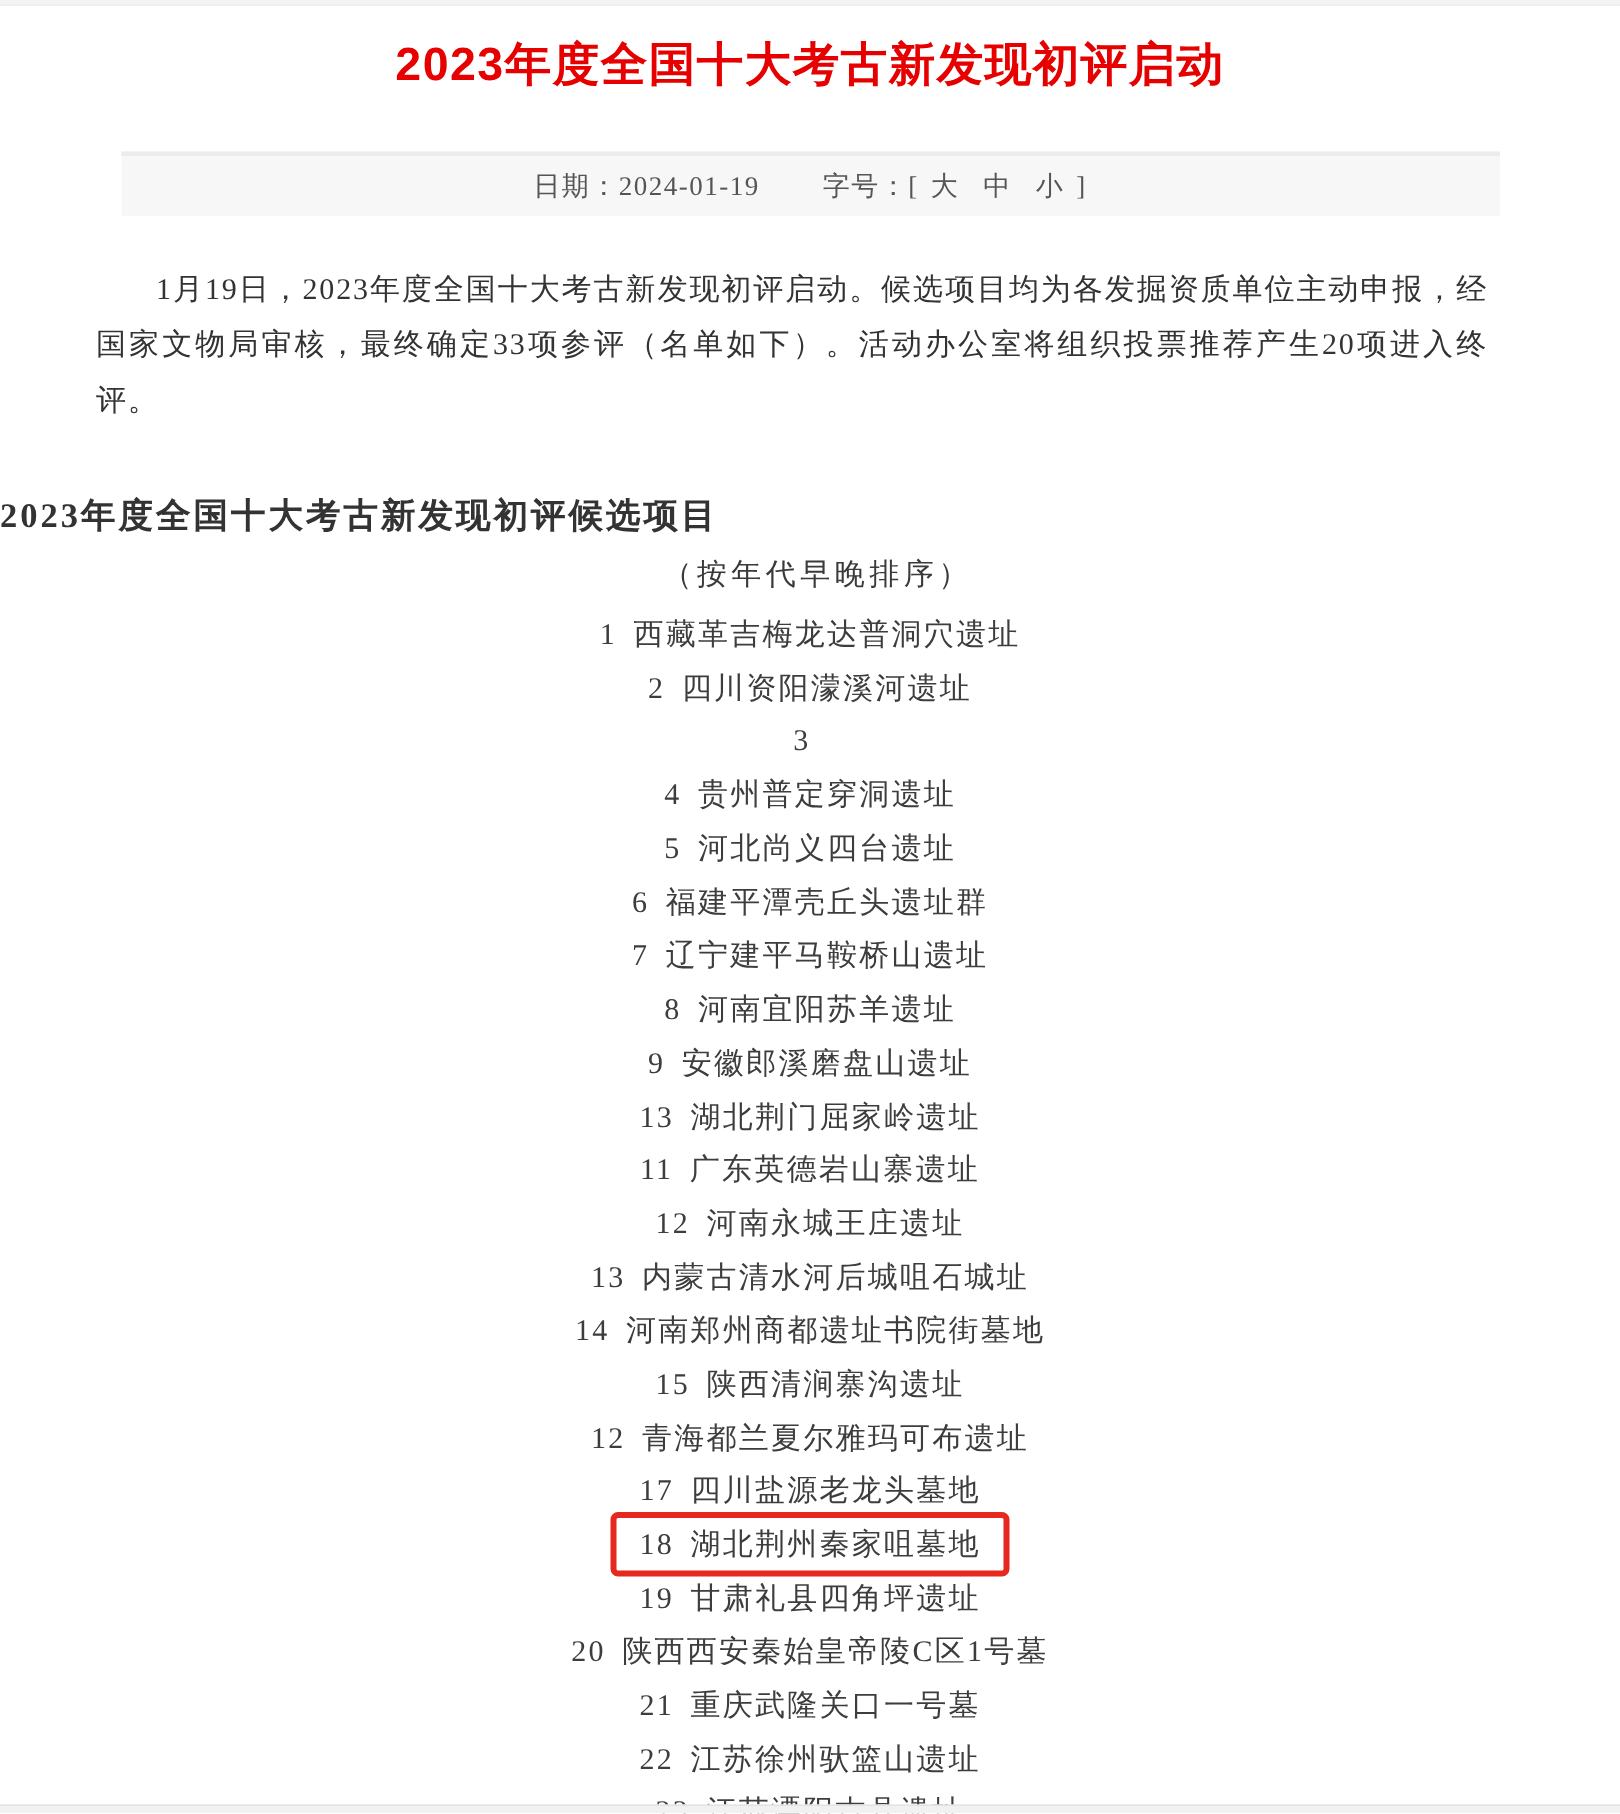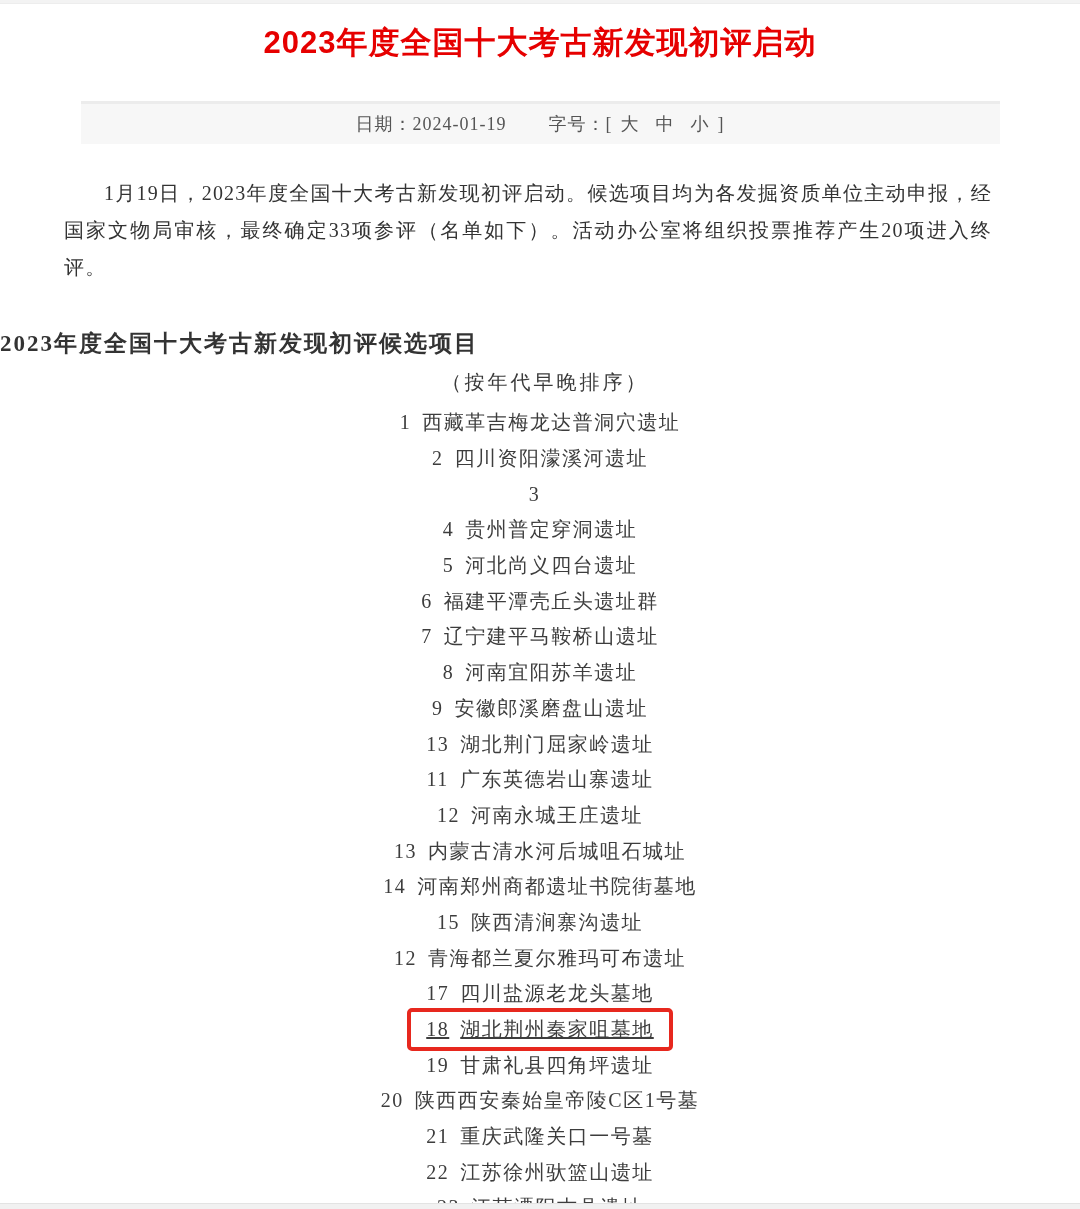--- a/index.html
+++ b/index.html
@@ -24,21 +24,21 @@
 
   .list-title { margin-top:42px; font-size:23px; font-weight:700;
                 color:#333333; letter-spacing:2px; }
   .list-subtitle { margin-top:10px; text-align:center; font-size:20px; color:#3a3a3a; letter-spacing:3px;padding-left:10px; }
 
   .list { margin-top:9px; }
   .list-row { height:35.7px; display:flex; align-items:center; justify-content:center;
               font-size:20px; color:#3d3d3d; letter-spacing:1.5px; }
   .item-text { display:inline-flex; align-items:baseline; white-space:nowrap; }
   .item-num { margin-right:11px; }
-  .item-text.highlighted { border:4px solid #e7281e; border-radius:5px; padding:4px 15px; background:#ffffff;text-decoration:underline; }
+  .item-text.highlighted { border:4px solid #e7281e; border-radius:5px; padding:4px 15px; background:#ffffff; }
 
   .bottom-strip { position:absolute; bottom:0; left:0; width:100%; height:6px;
                   background:#f1f1f1; border-top:1px solid #e3e3e3; }
 </style>
 </head>
 <body>
 
 <div class="page">
   <div class="top-strip"></div>
 

